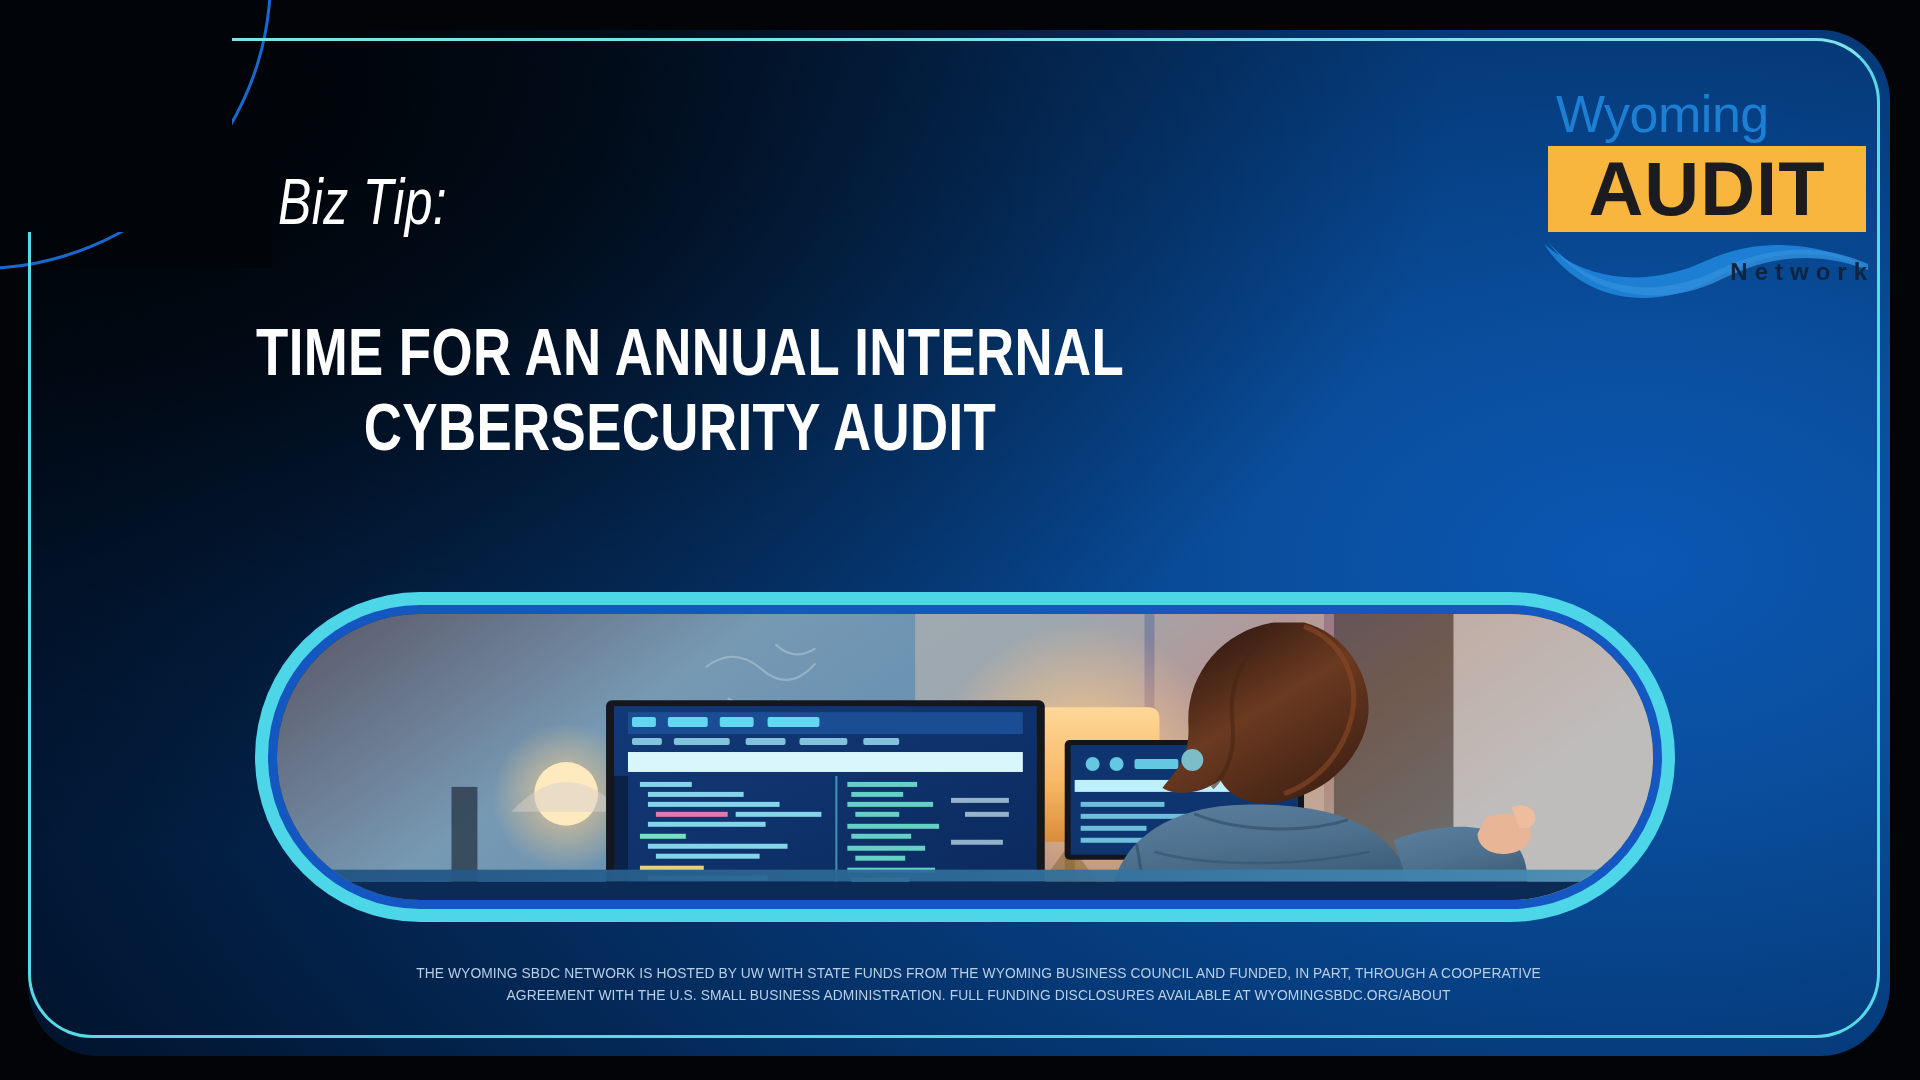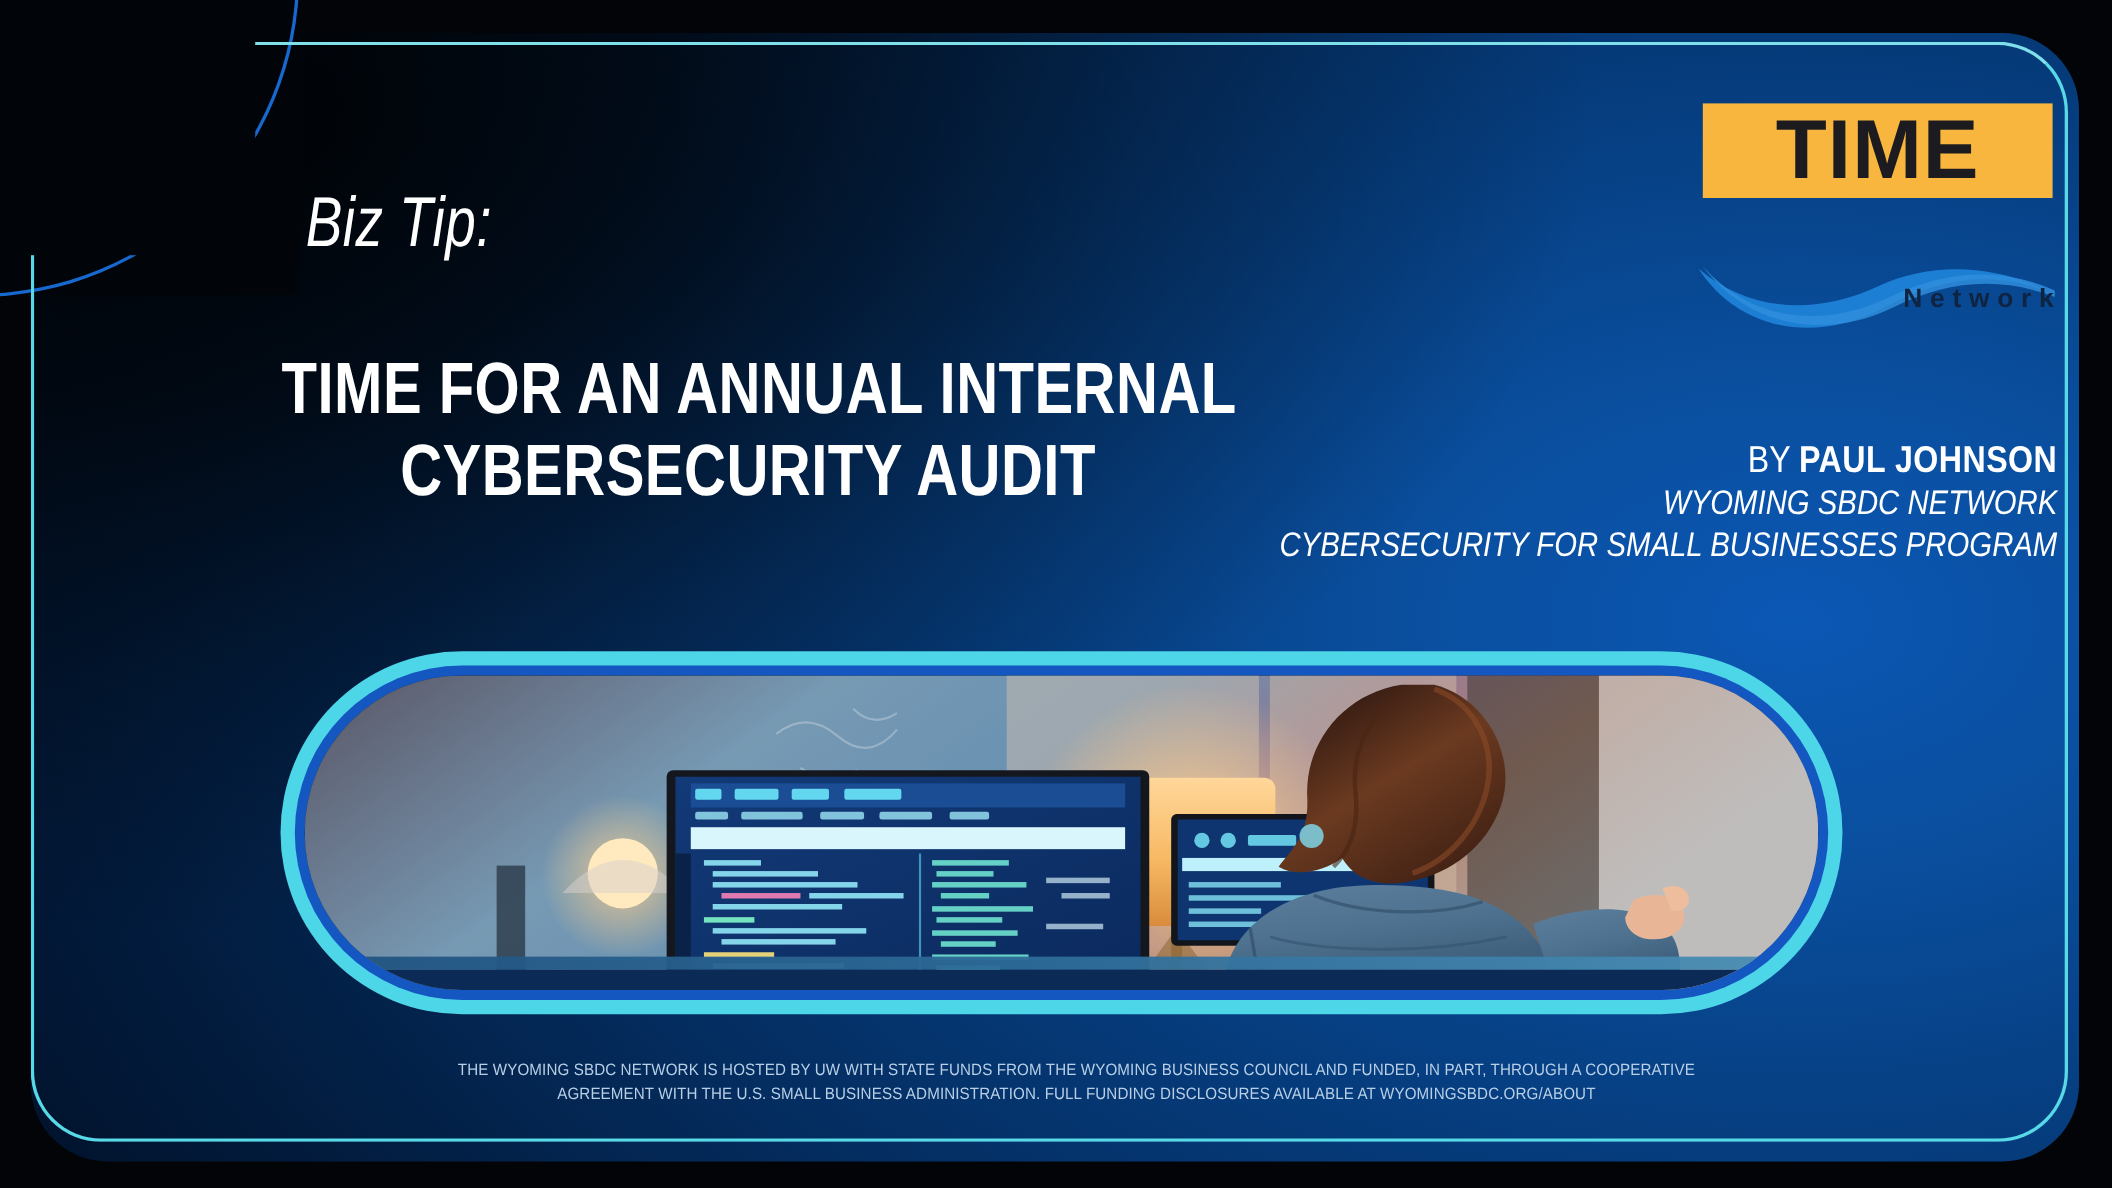--- a/index.html
+++ b/index.html
@@ -232,35 +232,31 @@
   <div class="cyan-frame-mask"></div>
 
   <div class="biztip">Biz Tip:</div>
 
   <div class="headline">
     <span class="hl-line">TIME FOR AN ANNUAL INTERNAL</span>
     <span class="hl-line">CYBERSECURITY AUDIT</span>
   </div>
 
   <div class="logo">
+    <div class="logo-word">Wyoming</div>
     <svg class="logo-swoosh" viewBox="0 0 330 78">
       <path d="M2 8 C 40 66, 110 76, 170 44 C 218 18, 268 8, 322 30 C 272 4, 214 2, 166 24 C 106 52, 46 46, 2 8 Z" fill="#1d7fd4"></path>
       <path d="M6 6 C 52 58, 118 62, 176 34 C 226 10, 276 6, 326 28 L 326 34 C 274 14, 226 20, 178 44 C 116 74, 46 60, 6 6 Z" fill="#2f8ddb" opacity="0.85"></path>
     </svg>
     <div class="logo-box">
-      <span class="logo-box-text">TIME</span>
+      <span class="logo-box-text">AUDIT</span>
     </div>
     <div class="logo-network">Network</div>
   </div>
 
-  <div class="byline">
-    <div class="by-row1"><span class="by-prefix">BY </span><span class="by-name">PAUL JOHNSON</span></div>
-    <div class="by-org">WYOMING SBDC NETWORK</div>
-    <div class="by-prog">CYBERSECURITY FOR SMALL BUSINESSES PROGRAM</div>
-  </div>
 
   <div class="photo-wrap">
     <div class="photo-inner">
       <div class="photo">
         <svg viewBox="0 0 1380 290" preserveAspectRatio="xMidYMid slice">
           <defs>
             <linearGradient id="wall" x1="0" y1="0" x2="1" y2="0.3">
               <stop offset="0" stop-color="#6a5f68"></stop>
               <stop offset="0.16" stop-color="#7d8697"></stop>
               <stop offset="0.33" stop-color="#8fb2c9"></stop>

